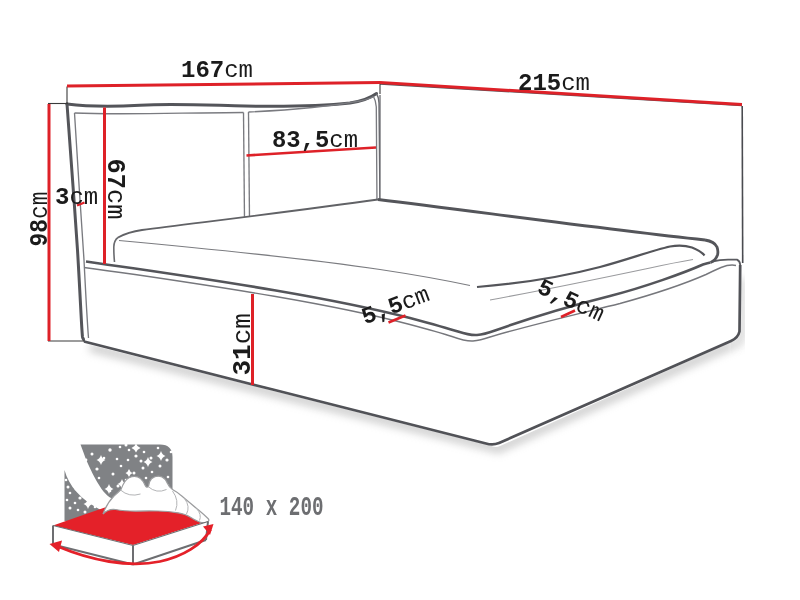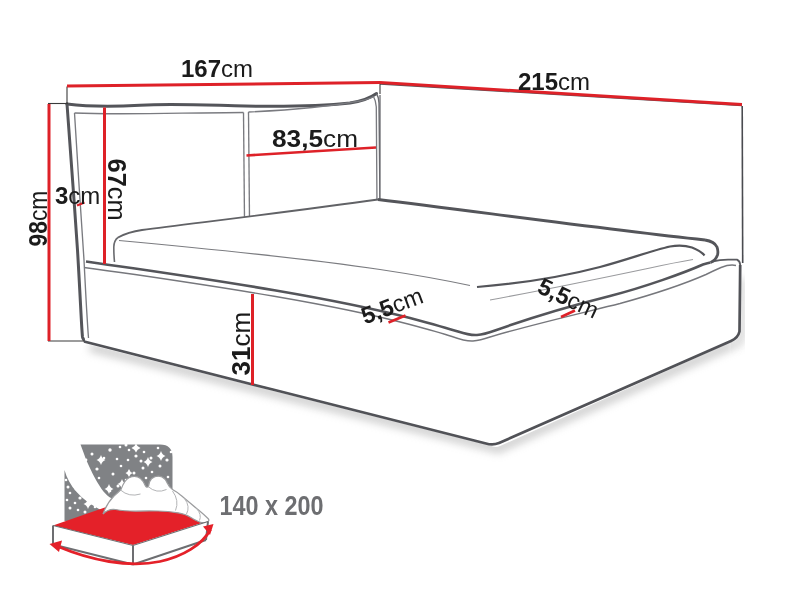--- a/index.html
+++ b/index.html
@@ -1,17 +1,17 @@
 <!DOCTYPE html>
 <html><head>
 <meta charset="utf-8">
 <style>
   html,body{margin:0;padding:0;background:#ffffff;}
   #stage{position:relative;width:800px;height:600px;overflow:hidden;background:#14b8a6;
-         font-family:Liberation Sans, sans-serif;}
+         font-family:Liberation Mono, monospace;}
   svg{display:block;}
 </style>
 </head>
 <body>
 <div id="stage">
 <svg width="800" height="600" viewBox="0 0 800 600">
   <defs>
     <filter id="soft" x="-30%" y="-30%" width="160%" height="160%">
       <feGaussianBlur stdDeviation="4"></feGaussianBlur>
     </filter>

